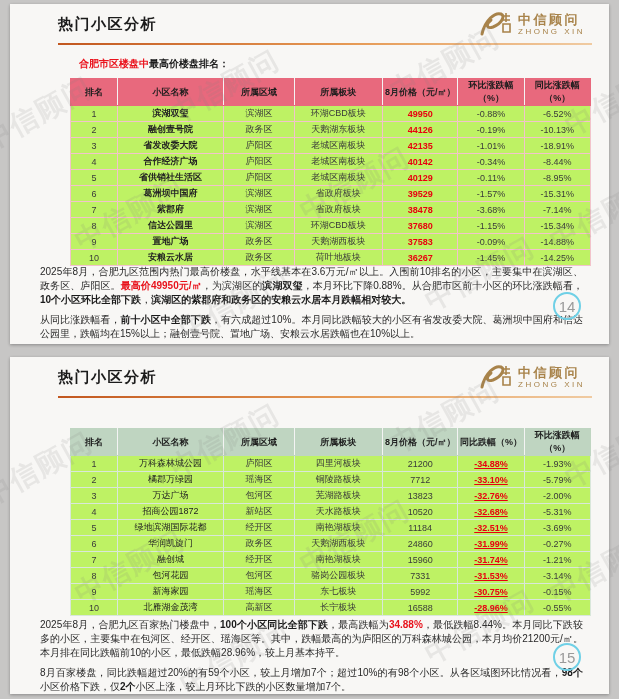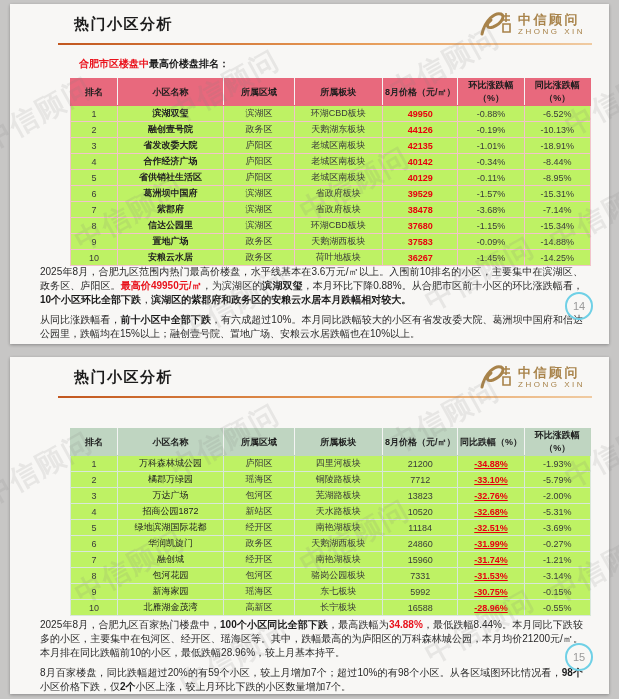--- a/index.html
+++ b/index.html
@@ -11,21 +11,21 @@
   }
   .slide{
     position:absolute;left:10px;width:599px;background:#f8f7f5;
     box-shadow:0 1px 3px rgba(0,0,0,.3);
   }
   #slide1{top:4px;height:340px;}
   #slide2{top:357px;height:337px;}
 
   .slide-title{
     position:absolute;left:48px;top:11px;font-size:15px;font-weight:bold;
-    color:#1b1b1b;letter-spacing:1.5px;margin-left:16px;
+    color:#1b1b1b;letter-spacing:1.5px;
   }
   .title-rule{
     position:absolute;left:48px;top:39px;width:534px;height:2px;
     background:linear-gradient(to right,#c2571f,#e69a55 55%,#f0cba2);
   }
   .logo{position:absolute;right:24px;top:6px;display:flex;align-items:center;gap:5px;}
   .logo-mark{width:34px;height:28px;}
   .logo-cn{font-size:13px;font-weight:bold;color:#a8834a;letter-spacing:2.5px;line-height:14px;}
   .logo-en{font-size:8px;color:#a8834a;letter-spacing:2.5px;line-height:9px;}
 
@@ -50,22 +50,22 @@
   table.t2 td:nth-child(2){font-weight:normal;color:#222;}
   table.t2 td:nth-child(6){color:#e8000f;font-weight:bold;text-decoration:underline;}
 
   .paras{position:absolute;left:30px;top:261px;width:543px;font-size:10px;
     color:#282828;line-height:1.42;text-align:justify;}
   .paras p{margin:0 0 5px 0;}
   .run-b{font-weight:bold;color:#1a1a1a;}
   .run-rb{font-weight:bold;color:#e8131c;}
 
   .page-circle{
-    position:absolute;right:16px;width:24px;height:24px;border-radius:50%;
-    border:2px solid #6fd0e6;color:#9a9a9a;font-size:11px;
+    position:absolute;right:28px;width:24px;height:24px;border-radius:50%;
+    border:2px solid #6fd0e6;color:#9a9a9a;font-size:15px;
     display:flex;align-items:center;justify-content:center;background:transparent;
   }
   #slide1 .page-circle{top:288px;}
   #slide2 .page-circle{top:286px;}
 
   .wm{
     position:absolute;z-index:9;pointer-events:none;
     font-size:28px;font-weight:bold;color:rgba(125,125,125,.14);
     transform:rotate(-29deg);white-space:nowrap;letter-spacing:2px;
   }

